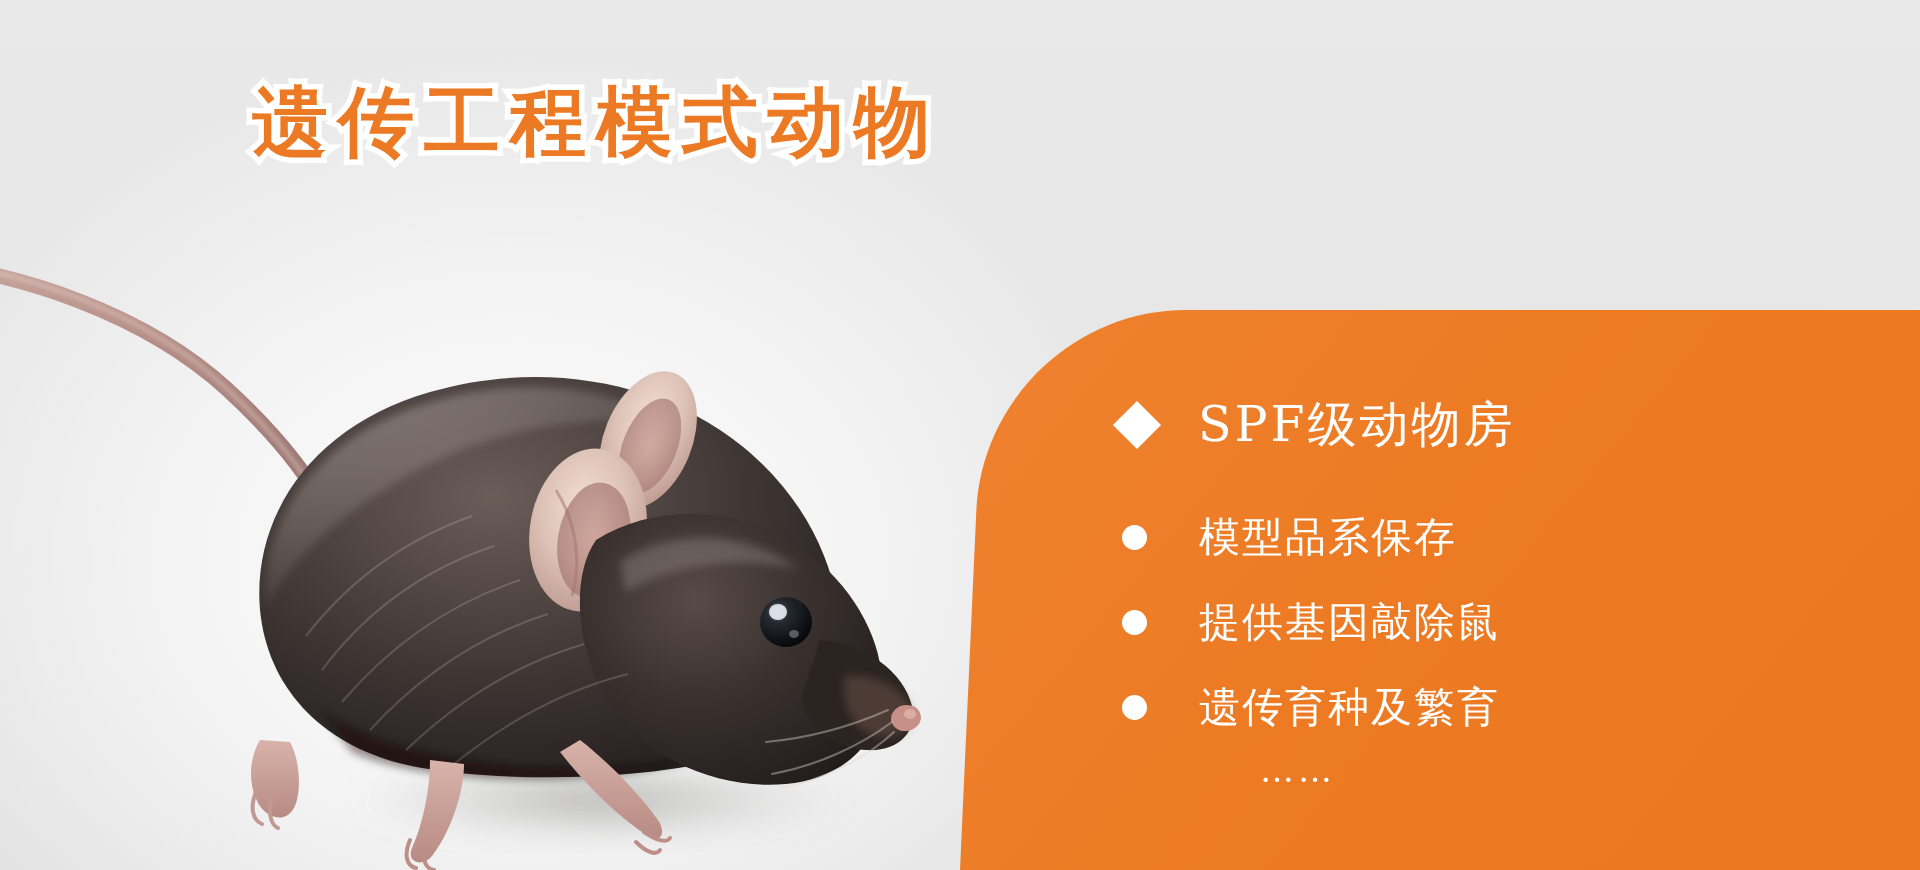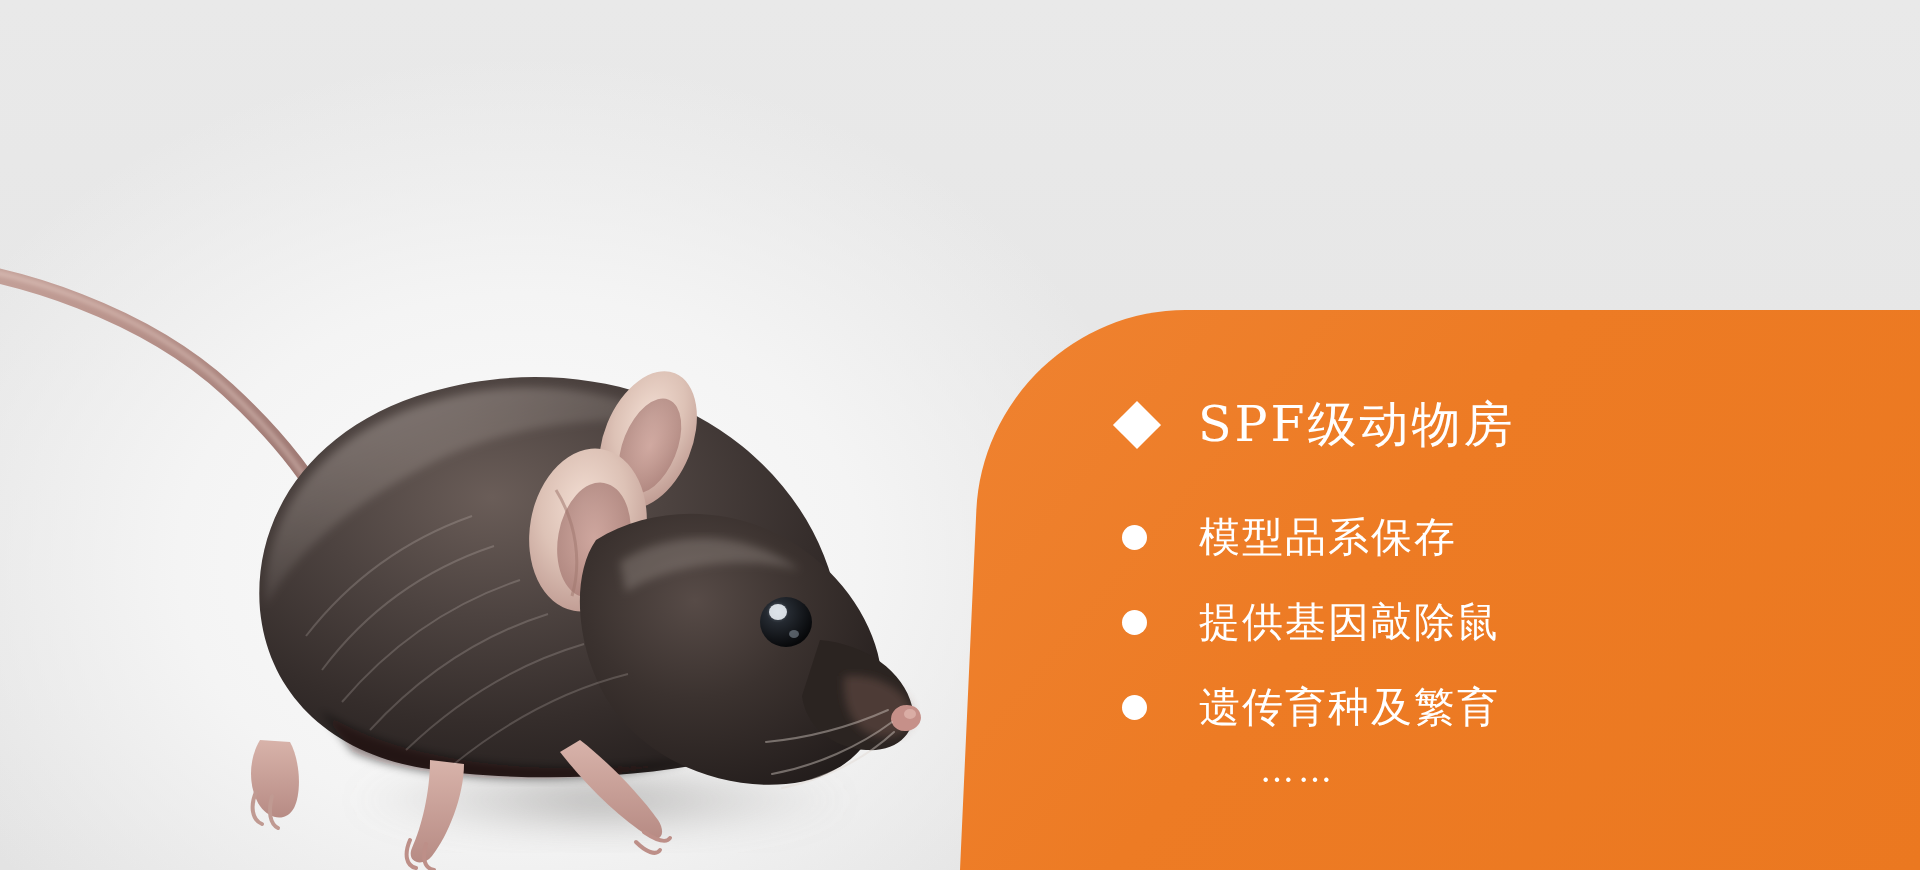--- a/index.html
+++ b/index.html
@@ -255,20 +255,21 @@
         <path d="M346 396 C 388 342, 444 300, 512 276"></path>
         <path d="M362 430 C 404 374, 462 330, 534 306"></path>
         <path d="M382 462 C 428 408, 488 364, 560 340"></path>
         <path d="M410 490 C 458 438, 518 396, 588 374"></path>
         <path d="M446 510 C 496 462, 556 424, 624 404"></path>
         <path d="M494 524 C 546 482, 604 450, 668 434"></path>
       </g>
     </svg>
   </div>
 
+  <div class="title">遗传工程模式动物</div>
 
   <div class="panel">
     <div class="panel-inner">
 
       <div class="panel-head">
         <span class="diamond"></span>
         <span class="head-text">SPF级动物房</span>
       </div>
 
       <div class="bullets">

